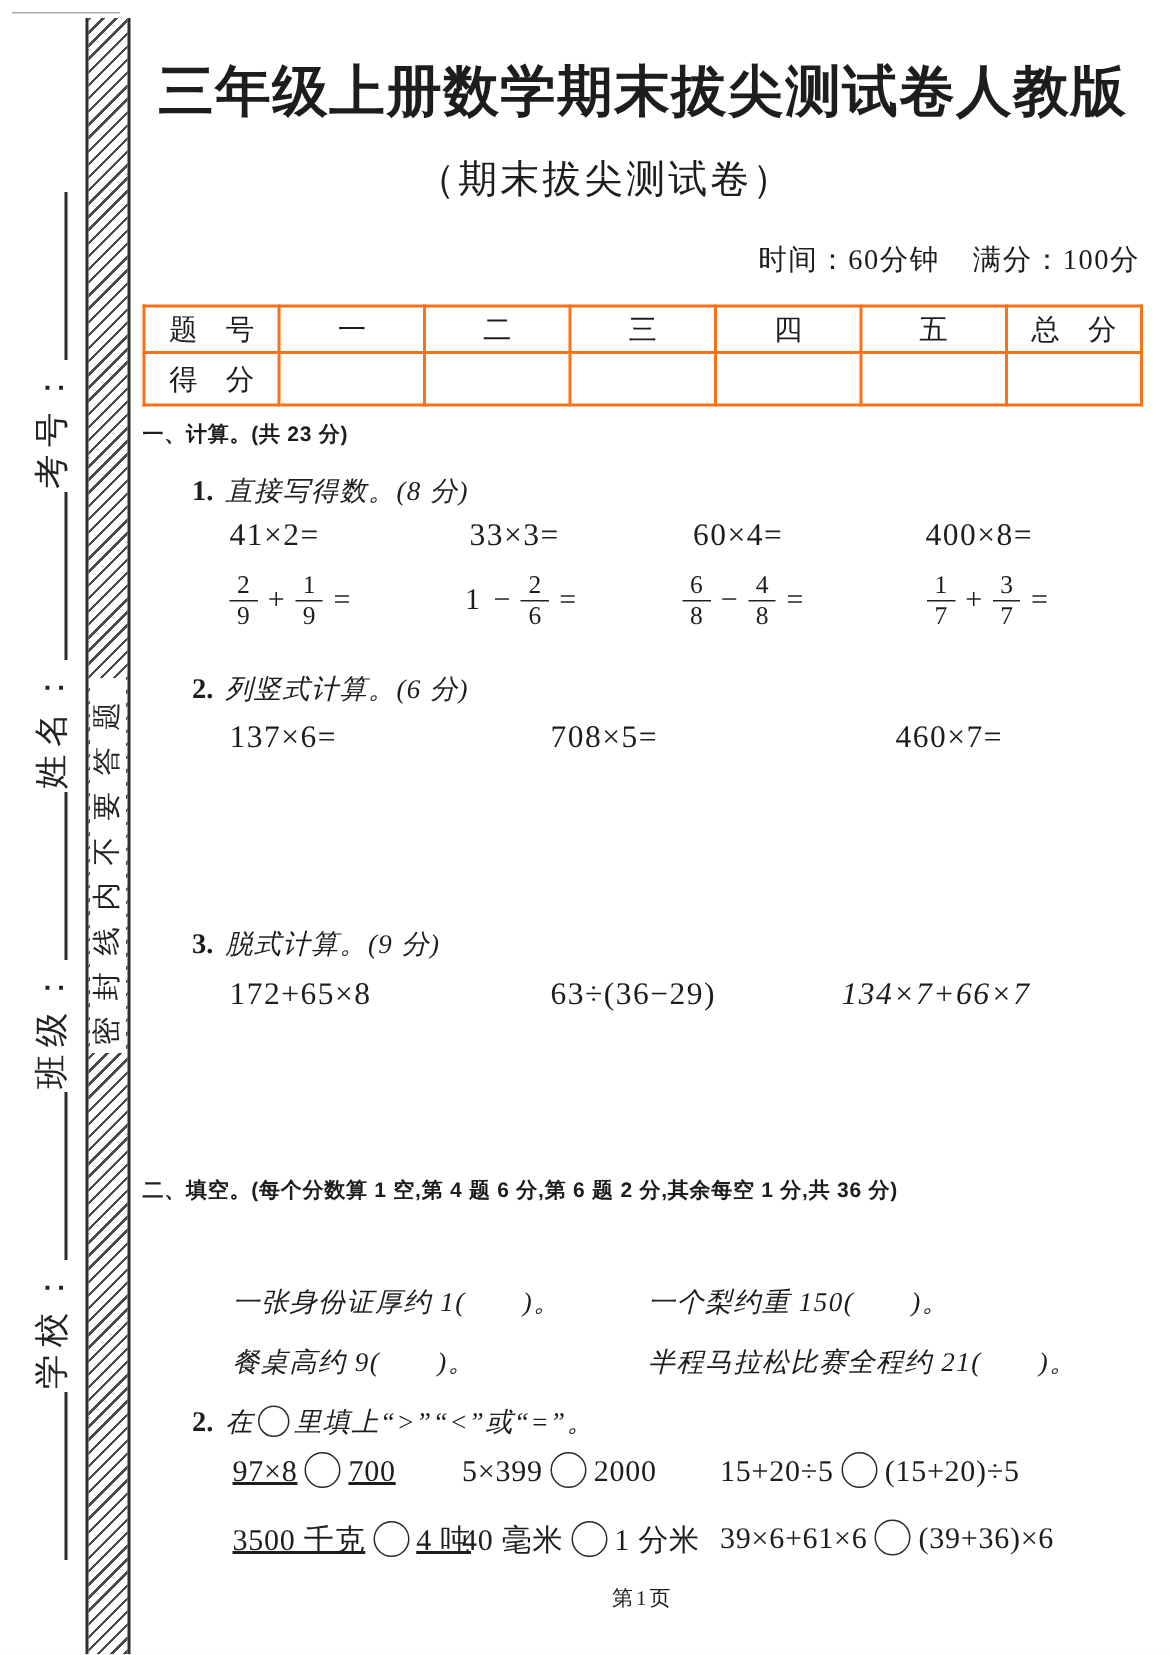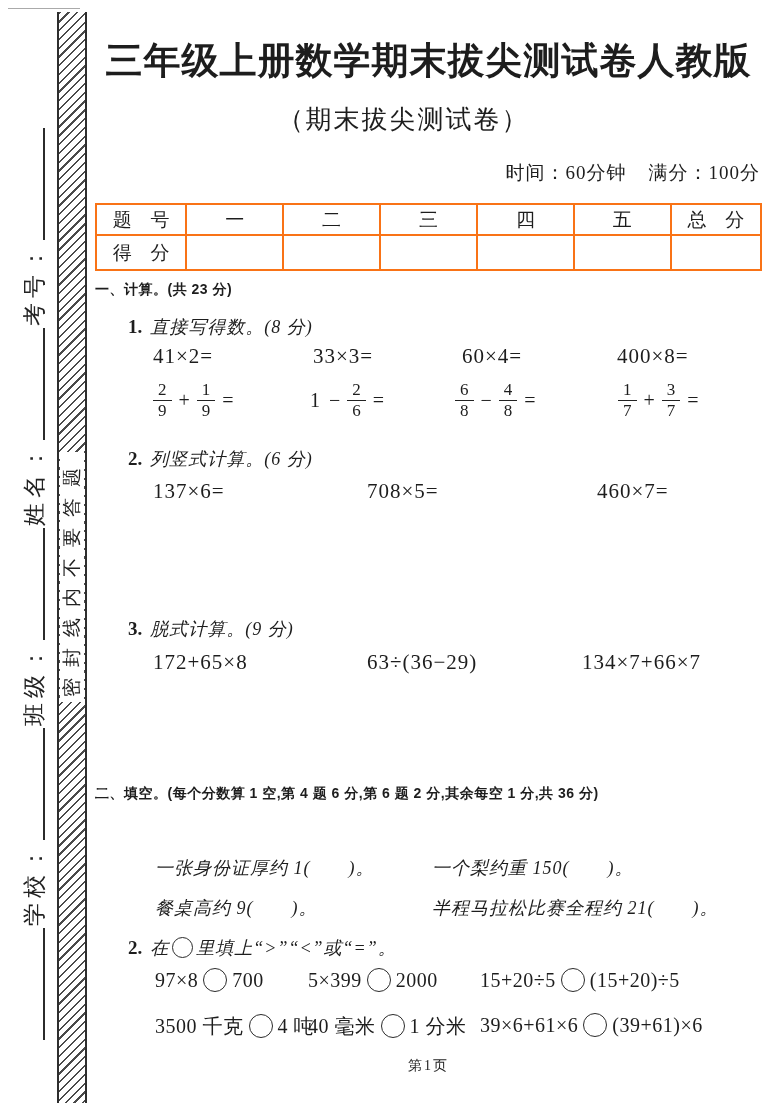--- a/index.html
+++ b/index.html
@@ -61,23 +61,23 @@
   .circle{display:inline-block;width:22px;height:22px;border:1.7px solid #2b2b2b;border-radius:50%;
           vertical-align:-5px;margin:0 5px;background:#fff;}
   .circle.small{width:19px;height:19px;vertical-align:-4px;margin:0 3px;}
   .cmp{position:absolute;font-size:20px;white-space:nowrap;letter-spacing:.5px;}
 
   .footer{top:1057px;left:0;width:100%;text-align:center;font-size:14px;letter-spacing:2px;}
 
   
   .c1{left:58px;} .c2{left:218px;} .c3{left:367px;} .c4{left:522px;}
   .v1{left:58px;} .v2{left:272px;} .v3{left:502px;}
-  .o1{left:58px;} .o2{left:272px;} .o3{left:487px;}
+  .o1{left:58px;} .o2{left:272px;} .o3{left:466px;font-style:italic;}
   .u1{left:60px;} .u2{left:337px;}
-  .k1{left:60px;} .k2{left:213px;} .k3{left:385px;}
+  .k1{left:60px;text-decoration:underline;} .k2{left:213px;} .k3{left:385px;}
   .f1{left:58px;} .f2{left:215px;} .f3{left:360px;} .f4{left:523px;}
 </style>
 </head>
 <body>
 
 <div class="page">
 
   <div class="side-top-line"></div>
   <div class="seal-col"></div>
   <div class="seal-text">密封线内不要答题</div>
@@ -222,18 +222,18 @@
     <div class="abs item" style="top:936px"><b>2.</b><span class="kai">在</span><span class="circle small"></span><span class="kai">里填上“&gt;”“&lt;”或“=”。</span></div>
 
     <div class="abs row" style="top:968px">
       <span class="cmp k1"><span>97×8</span><span class="circle"></span><span>700</span></span>
       <span class="cmp k2"><span>5×399</span><span class="circle"></span><span>2000</span></span>
       <span class="cmp k3"><span>15+20÷5</span><span class="circle"></span><span>(15+20)÷5</span></span>
     </div>
     <div class="abs row" style="top:1013px">
       <span class="cmp k1"><span>3500 千克</span><span class="circle"></span><span>4 吨</span></span>
       <span class="cmp k2"><span>40 毫米</span><span class="circle"></span><span>1 分米</span></span>
-      <span class="cmp k3"><span>39×6+61×6</span><span class="circle"></span><span>(39+61)×6</span></span>
+      <span class="cmp k3"><span>39×6+61×6</span><span class="circle"></span><span>(39+36)×6</span></span>
     </div>
 
     <div class="abs footer">第1页</div>
   </div>
 </div>
 
 </body></html>

